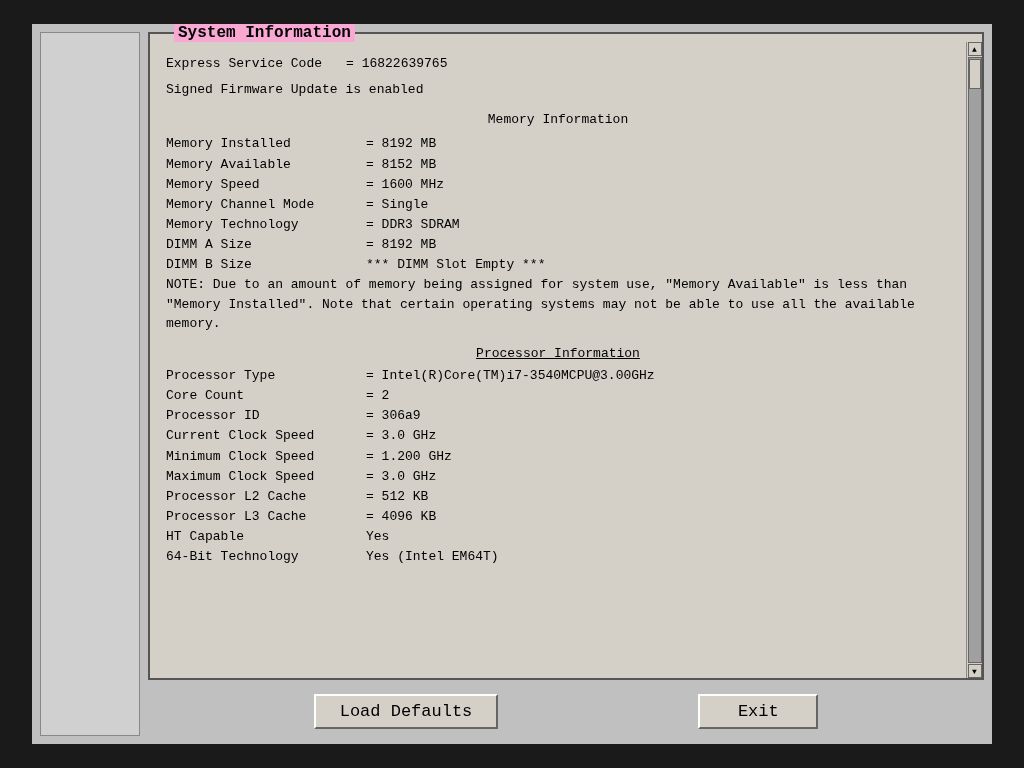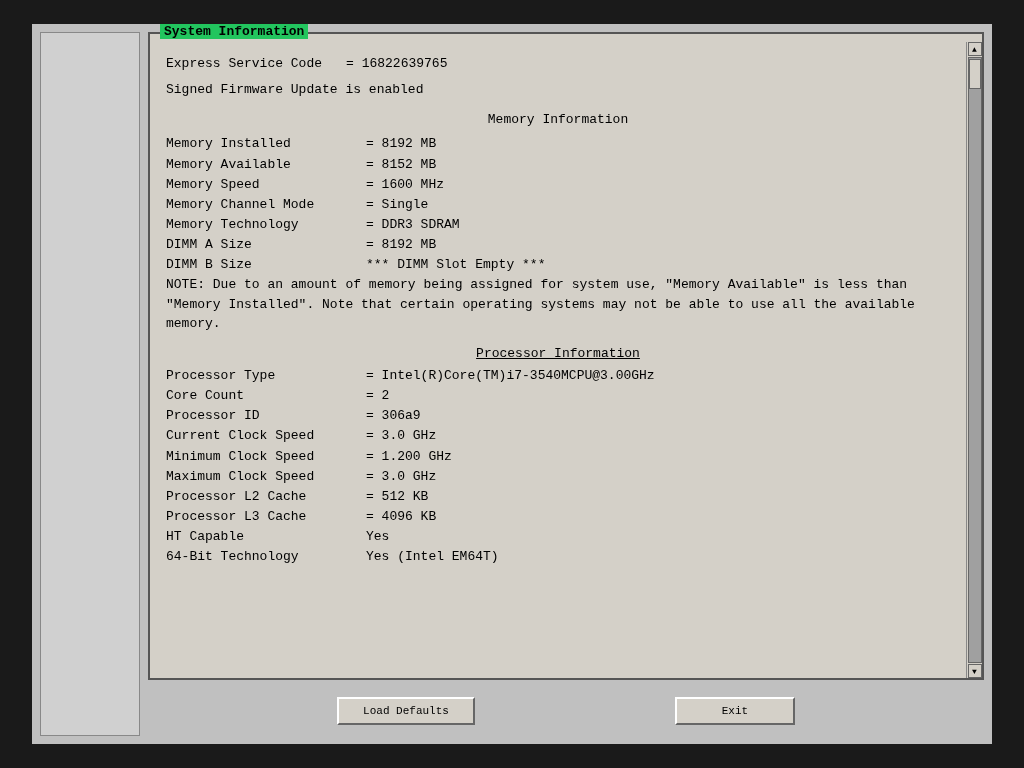--- a/index.html
+++ b/index.html
@@ -49,25 +49,25 @@
       border: 2px solid #555;
       background-color: #d4d0c8;
       position: relative;
       display: flex;
       flex-direction: column;
     }
 
     .system-info-title {
       position: absolute;
       top: -10px;
-      left: 10px;
-      background-color: #22c55e;
+      left: 24px;
+      background-color: #f9a8d4;
       padding: 0 4px;
       font-weight: bold;
-      font-size: 13px;
+      font-size: 16px;
       color: #000;
     }
 
     .content-area {
       flex: 1;
       display: flex;
       margin-top: 8px;
     }
 
     .scrollable-content {
@@ -167,21 +167,21 @@
       padding: 6px;
     }
 
     .bios-button {
       background-color: #d4d0c8;
       border: 2px solid #666;
       border-top-color: #fff;
       border-left-color: #fff;
       padding: 6px 24px;
       font-family: 'Courier New', Courier, monospace;
-      font-size: 11px;
+      font-size: 17px;
       cursor: pointer;
       min-width: 120px;
       text-align: center;
     }
   </style>
 </head>
 <body>
 
 <div class="screen-wrapper">
   <div class="left-panel"></div>

